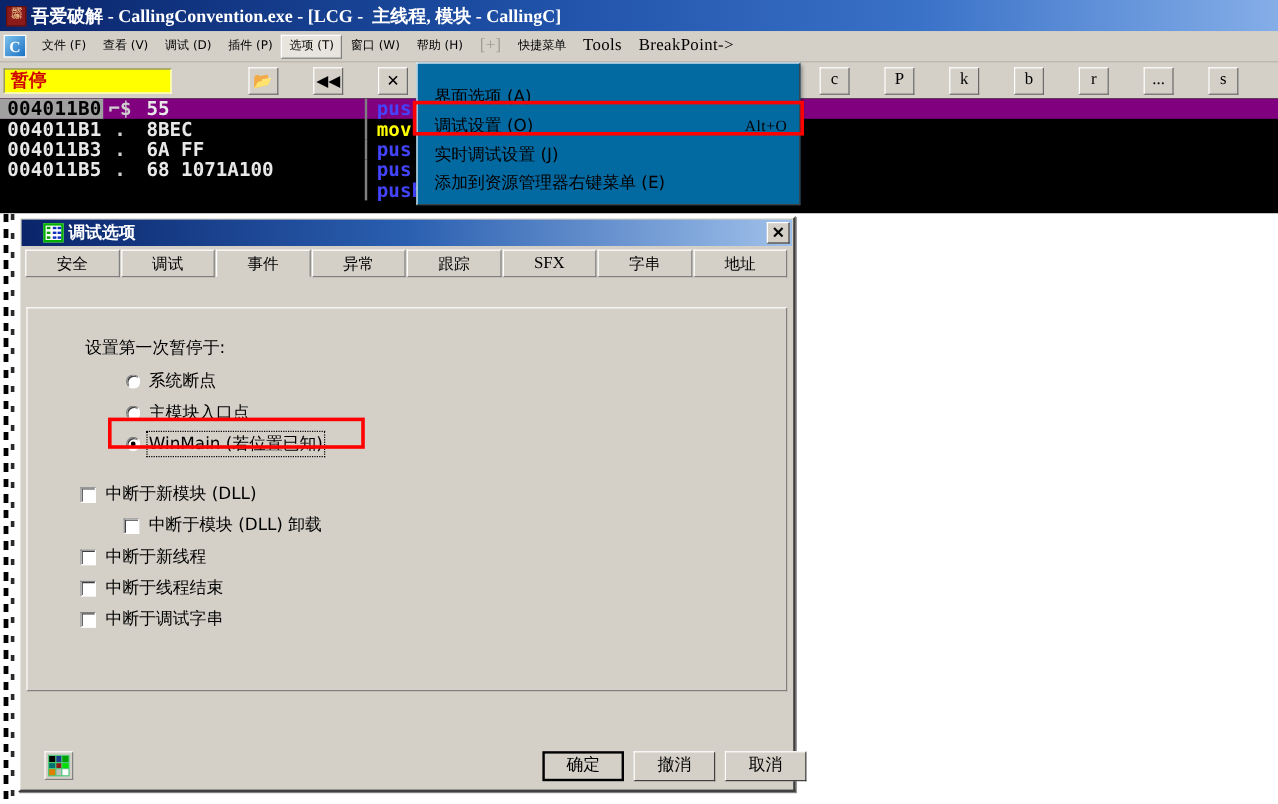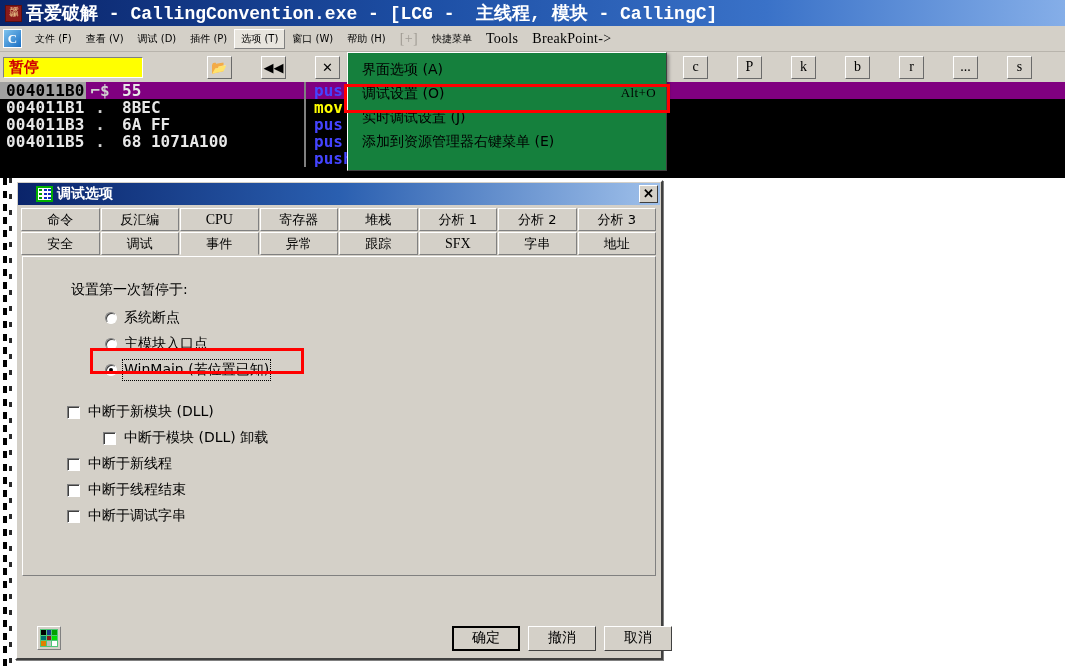--- a/index.html
+++ b/index.html
@@ -38,23 +38,23 @@
     box-sizing: border-box;
     position: relative; flex: none;
     font-size: 5px; color: #ffe9a0; line-height: 5px;
     text-align: center; letter-spacing: -1px;
     padding-top: 1px;
     font-family: "DejaVu Sans", sans-serif;
     overflow: hidden;
   }
   #title-text {
     color: #ffffff;
-    font-family: Liberation Mono, monospace;
+    font-family: Liberation Serif, serif;
     font-weight: bold;
-    font-size: 18px;
+    font-size: 15px;
     white-space: pre;
     letter-spacing: 0px;
   }
 
   
   #menu-bar {
     position: absolute; left: 0; top: 26px;
     width: 1065px; height: 26px;
     background: #d4d0c8;
     border-bottom: 1px solid #b8b4ac;
@@ -167,27 +167,27 @@
   .mn-mov  { color: #ffff00; }
   .vsep {
     width: 2px; background: #808080; height: 17px; flex: none;
   }
 
   
   #options-menu {
     position: absolute;
     left: 347px; top: 52px;
     width: 320px; height: 119px;
-    background: #15803d;
+    background: #0369a1;
     border: 1px solid #ffffff;
     border-right-color: #404040; border-bottom-color: #404040;
     box-sizing: border-box;
     box-shadow: 2px 2px 3px rgba(0,0,0,0.35);
     z-index: 20;
-    padding-top: 4px;
+    padding-top: 16px;
   }
   .dd-item {
     height: 24px; line-height: 24px;
     display: flex; align-items: center;
     padding-left: 14px; padding-right: 10px;
     font-family: "DejaVu Sans", sans-serif;
     font-size: 14px; color: #000;
     cursor: default;
     position: relative;
   }
@@ -547,30 +547,20 @@
 
 <div id="dlg">
 
   <div id="dlg-title">
     <div id="dlg-icon"></div>
     <div id="dlg-title-text">调试选项</div>
     <div id="dlg-close">✕</div>
   </div>
 
   <div id="tabs">
-    <div class="tab-row tab-r1">
-      <div class="tab">命令</div>
-      <div class="tab">反汇编</div>
-      <div class="tab ascii">CPU</div>
-      <div class="tab">寄存器</div>
-      <div class="tab">堆栈</div>
-      <div class="tab">分析 1</div>
-      <div class="tab">分析 2</div>
-      <div class="tab">分析 3</div>
-    </div>
     <div class="tab-row tab-r2" style="margin-top:1px">
       <div class="tab">安全</div>
       <div class="tab">调试</div>
       <div class="tab active">事件</div>
       <div class="tab">异常</div>
       <div class="tab">跟踪</div>
       <div class="tab ascii">SFX</div>
       <div class="tab">字串</div>
       <div class="tab">地址</div>
     </div>

